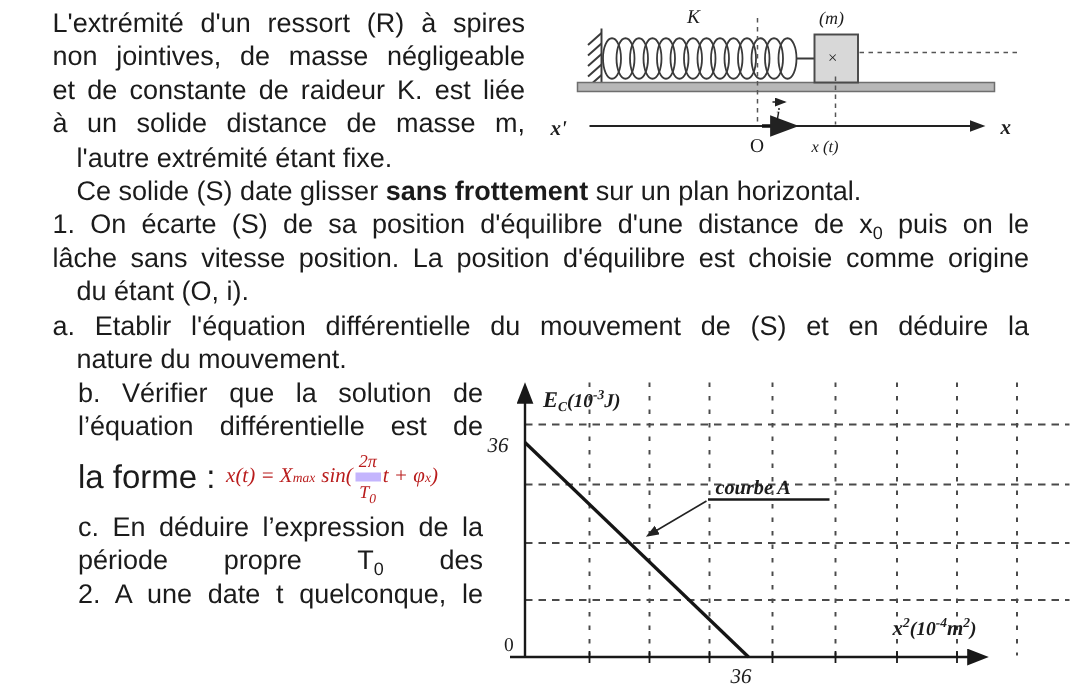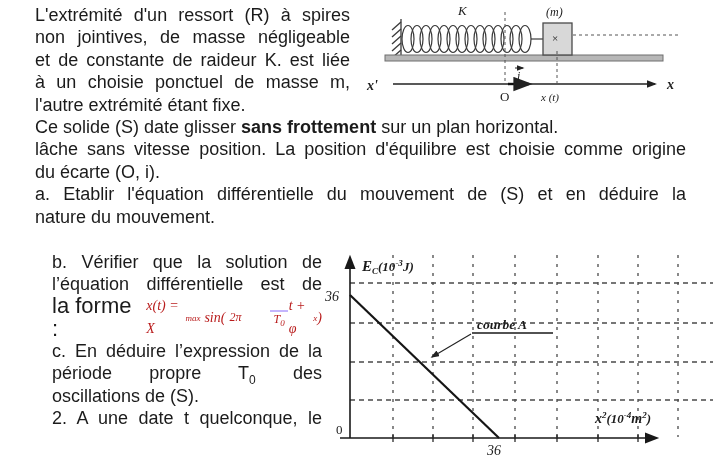--- a/index.html
+++ b/index.html
@@ -1,53 +1,54 @@
 <!DOCTYPE html>
 <html><head>
 <meta charset="utf-8">
 <style>
   html,body{margin:0;padding:0;background:#fff;}
   .page{position:relative;width:716px;height:461px;background:#ffffff;overflow:hidden;
         font-family:"Liberation Sans",sans-serif;color:#1b1b1b;}
   .block{position:absolute;font-size:18px;line-height:22.4px;color:#1b1b1b;}
   .jline{text-align:justify;text-align-last:justify;}
-  .line{text-align:left;}
+  .line{text-align:left;margin-left:16px;}
   .b{font-weight:bold;}
   sub.sm{font-size:12px;line-height:0;}
   
   .frow{height:44px;display:flex;align-items:center;}
   .forme-label{font-size:22px;margin-right:7px;}
   .fml{font-family:"Liberation Serif",serif;font-style:italic;font-size:14px;
        display:inline-flex;align-items:center;color:#b91c1c;}
   .fml sub{font-size:9px;line-height:0;}
-  .frac{display:inline-flex;flex-direction:row;align-items:center;margin:0 1px;
+  .frac{display:inline-flex;flex-direction:column;align-items:center;margin:0 1px;
         font-size:12px;line-height:1.05;}
-  .frac .den{border-top:2px solid #c4b5fd;padding:1px 3px 0;margin-left:26px;}
+  .frac .den{border-top:6px solid #c4b5fd;padding:1px 3px 0;}
   .frac .num{padding:0 3px 1px;}
   .mspace{margin-left:4px;}
   svg{position:absolute;}
   svg text{fill:#1c1c1c;}
 </style>
 </head>
 <body>
 
 <div class="page">
 
   <div class="block" style="left:35px;top:4px;width:315px;">
     <div class="jline">L'extrémité d'un ressort (R) à spires</div>
     <div class="jline">non jointives, de masse négligeable</div>
     <div class="jline">et de constante de raideur K. est liée</div>
-    <div class="jline">à un choisie ponctuel de masse m,</div>
+    <div class="jline">à un solide distance de masse m,</div>
     <div class="line">l'autre extrémité étant fixe.</div>
   </div>
 
   <div class="block" style="left:35px;top:116px;width:651px;">
     <div class="line"><span>Ce solide (S) date glisser </span><span class="b">sans frottement</span><span> sur un plan horizontal.</span></div>
+    <div class="jline"><span>1. On écarte (S) de sa position d'équilibre d'une distance de x</span><sub class="sm">0</sub><span> puis on le</span></div>
     <div class="jline">lâche sans vitesse position. La position d'équilibre est choisie comme origine</div>
-    <div class="line">du écarte (O, i).</div>
+    <div class="line">du étant (O, i).</div>
     <div class="jline">a. Etablir l'équation différentielle du mouvement de (S) et en déduire la</div>
     <div class="line">nature du mouvement.</div>
   </div>
 
   <div class="block" style="left:52px;top:251px;width:270px;">
     <div class="jline">b. Vérifier que la solution de</div>
     <div class="jline">l’équation différentielle est de</div>
     <div class="frow">
       <span class="forme-label">la forme :</span>
       <span class="fml">
@@ -58,21 +59,20 @@
             <span class="num">2π</span>
             <span class="den"><span>T</span><sub>0</sub></span>
           </span>
           <span>t + φ</span>
           <sub>x</sub>
           <span>)</span>
         </span>
     </div>
     <div class="jline">c. En déduire l’expression de la</div>
     <div class="jline"><span>période propre T</span><sub class="sm">0</sub><span> des</span></div>
-    <div class="line">oscillations de (S).</div>
     <div class="jline">2. A une date t quelconque, le</div>
   </div>
 
   <svg style="left:355px;top:0px;" width="365" height="115" viewBox="355 0 365 115">
     <defs>
       <marker id="ah" markerWidth="9" markerHeight="8" refX="6.5" refY="3" orient="auto">
         <path d="M0,0 L8,3 L0,6 z" fill="#222"></path>
       </marker>
     </defs>
 

